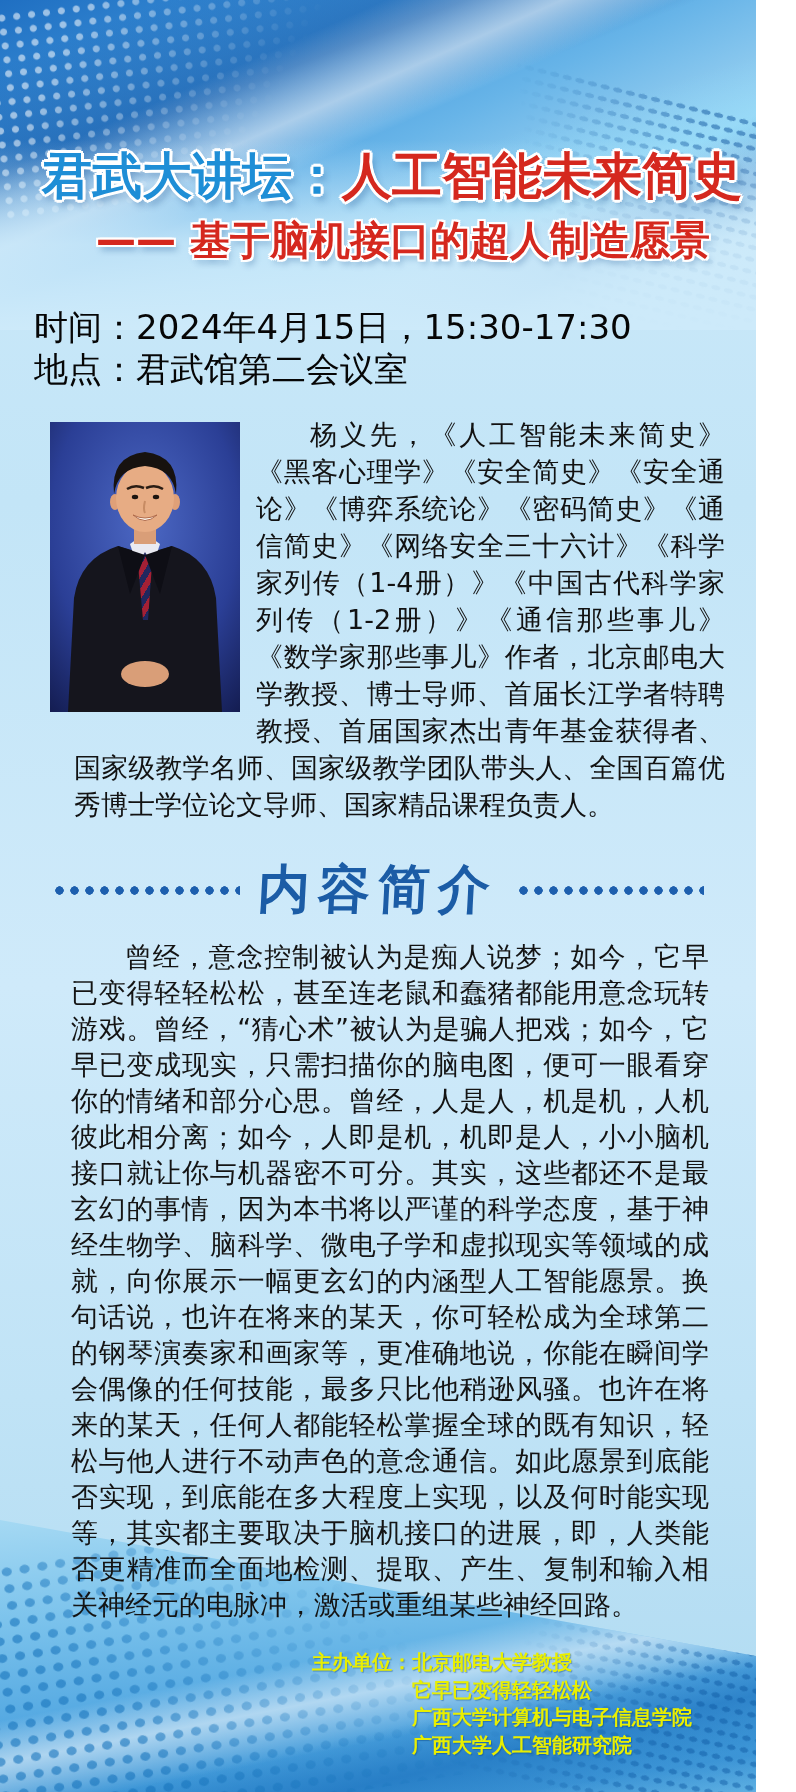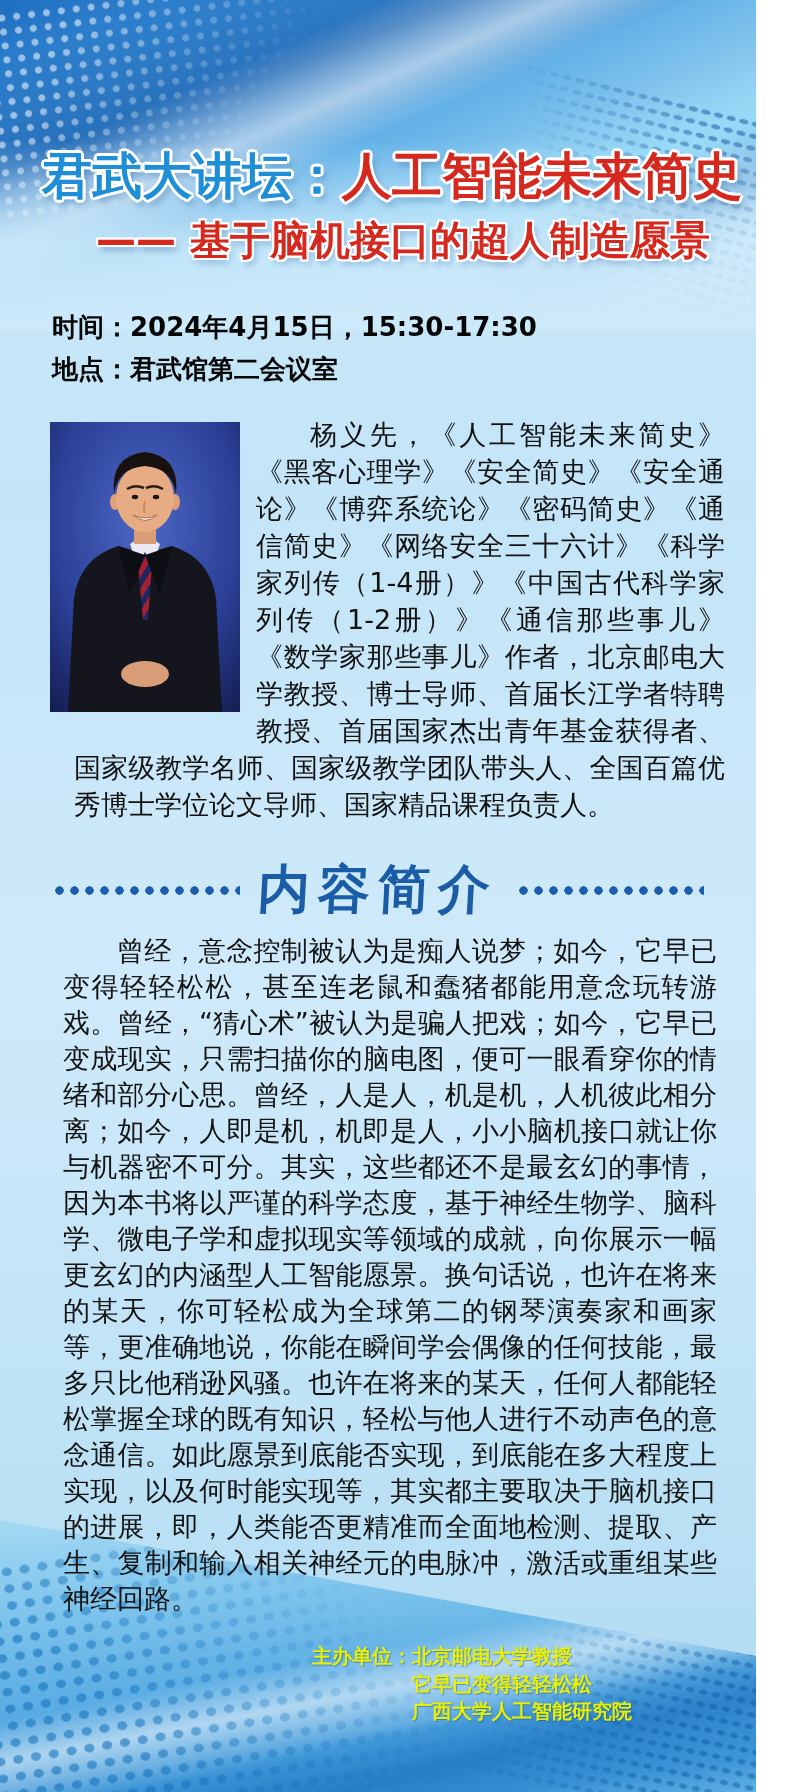--- a/index.html
+++ b/index.html
@@ -64,38 +64,38 @@
       2px 2px 0 #fff,-2px -2px 0 #fff,2px -2px 0 #fff,-2px 2px 0 #fff,
       4px 6px 7px rgba(35,90,150,.45);}
   .t-blue{color:#1e8ed6;}
   .t-red{color:#d5281e;}
   .subtitle-line{margin-top:8px;padding-right:46px;text-align:right;font-size:40px;line-height:52px;
     font-weight:bold;color:#d5281e;white-space:nowrap;
     text-shadow:2px 0 0 #fff,-2px 0 0 #fff,0 2px 0 #fff,0 -2px 0 #fff,
       2px 2px 0 #fff,-2px -2px 0 #fff,2px -2px 0 #fff,-2px 2px 0 #fff,
       3px 5px 6px rgba(35,90,150,.40);margin-left:32px;}
 
-  .info-block{margin-top:40px;padding-left:52px;color:#060606;font-size:26px;line-height:42px;font-weight:700;}
+  .info-block{margin-top:40px;padding-left:34px;color:#060606;font-size:34px;line-height:42px;font-weight:400;}
 
   .bio-block{margin-top:26px;padding:0 31px 0 50px;color:#121212;font-size:27px;line-height:37px;
     text-align:justify;}
   .photo{float:left;width:190px;height:290px;margin:6px 16px 2px 0;background:#0e1440;}
   .photo svg{display:block;}
   .bio-text{text-indent:2em;margin-left:24px;}
 
   .section-header{display:flex;align-items:center;gap:14px;margin-top:34px;padding:0 52px;height:66px;}
   .dot-leader{flex:1;height:9px;
     background-image:radial-gradient(circle closest-side,#1d5fae 88%,rgba(29,95,174,0));
     background-size:15px 9px;background-repeat:repeat-x;background-position:left center;}
   .section-title{font-size:52px;font-weight:bold;color:#1b5ca6;letter-spacing:8px;
     transform:skewX(-3deg);white-space:nowrap;padding:0 4px;}
 
   .body-text{margin-top:10px;padding:0 31px 0 55px;color:#141414;font-size:27px;line-height:36px;
     text-align:justify;}
-  .body-text p{margin:8px;text-indent:2em;}
+  .body-text p{margin:16px;text-indent:2em;}
 
   .organizers{display:flex;align-items:flex-start;margin-top:26px;padding-left:312px;
     color:#e9ef00;font-size:20px;line-height:27.5px;font-weight:bold;
     text-shadow:1px 1px 1px rgba(10,70,130,.45);}
   .org-label{white-space:nowrap;text-align:center;}
   .org-list div{white-space:nowrap;}
 </style>
 </head>
 <body>
 
@@ -184,18 +184,19 @@
 
     <div class="body-text">
       <p>曾经，意念控制被认为是痴人说梦；如今，它早已变得轻轻松松，甚至连老鼠和蠢猪都能用意念玩转游戏。曾经，“猜心术”被认为是骗人把戏；如今，它早已变成现实，只需扫描你的脑电图，便可一眼看穿你的情绪和部分心思。曾经，人是人，机是机，人机彼此相分离；如今，人即是机，机即是人，小小脑机接口就让你与机器密不可分。其实，这些都还不是最玄幻的事情，因为本书将以严谨的科学态度，基于神经生物学、脑科学、微电子学和虚拟现实等领域的成就，向你展示一幅更玄幻的内涵型人工智能愿景。换句话说，也许在将来的某天，你可轻松成为全球第二的钢琴演奏家和画家等，更准确地说，你能在瞬间学会偶像的任何技能，最多只比他稍逊风骚。也许在将来的某天，任何人都能轻松掌握全球的既有知识，轻松与他人进行不动声色的意念通信。如此愿景到底能否实现，到底能在多大程度上实现，以及何时能实现等，其实都主要取决于脑机接口的进展，即，人类能否更精准而全面地检测、提取、产生、复制和输入相关神经元的电脉冲，激活或重组某些神经回路。</p>
     </div>
 
     <div class="organizers">
       <span class="org-label">主办单位：</span>
       <div class="org-list">
         <div>北京邮电大学教授</div>
         <div>它早已变得轻轻松松</div>
+        <div>广西大学计算机与电子信息学院</div>
         <div>广西大学人工智能研究院</div>
       </div>
     </div>
 
   </div>
 </div>
 
 </body></html>

